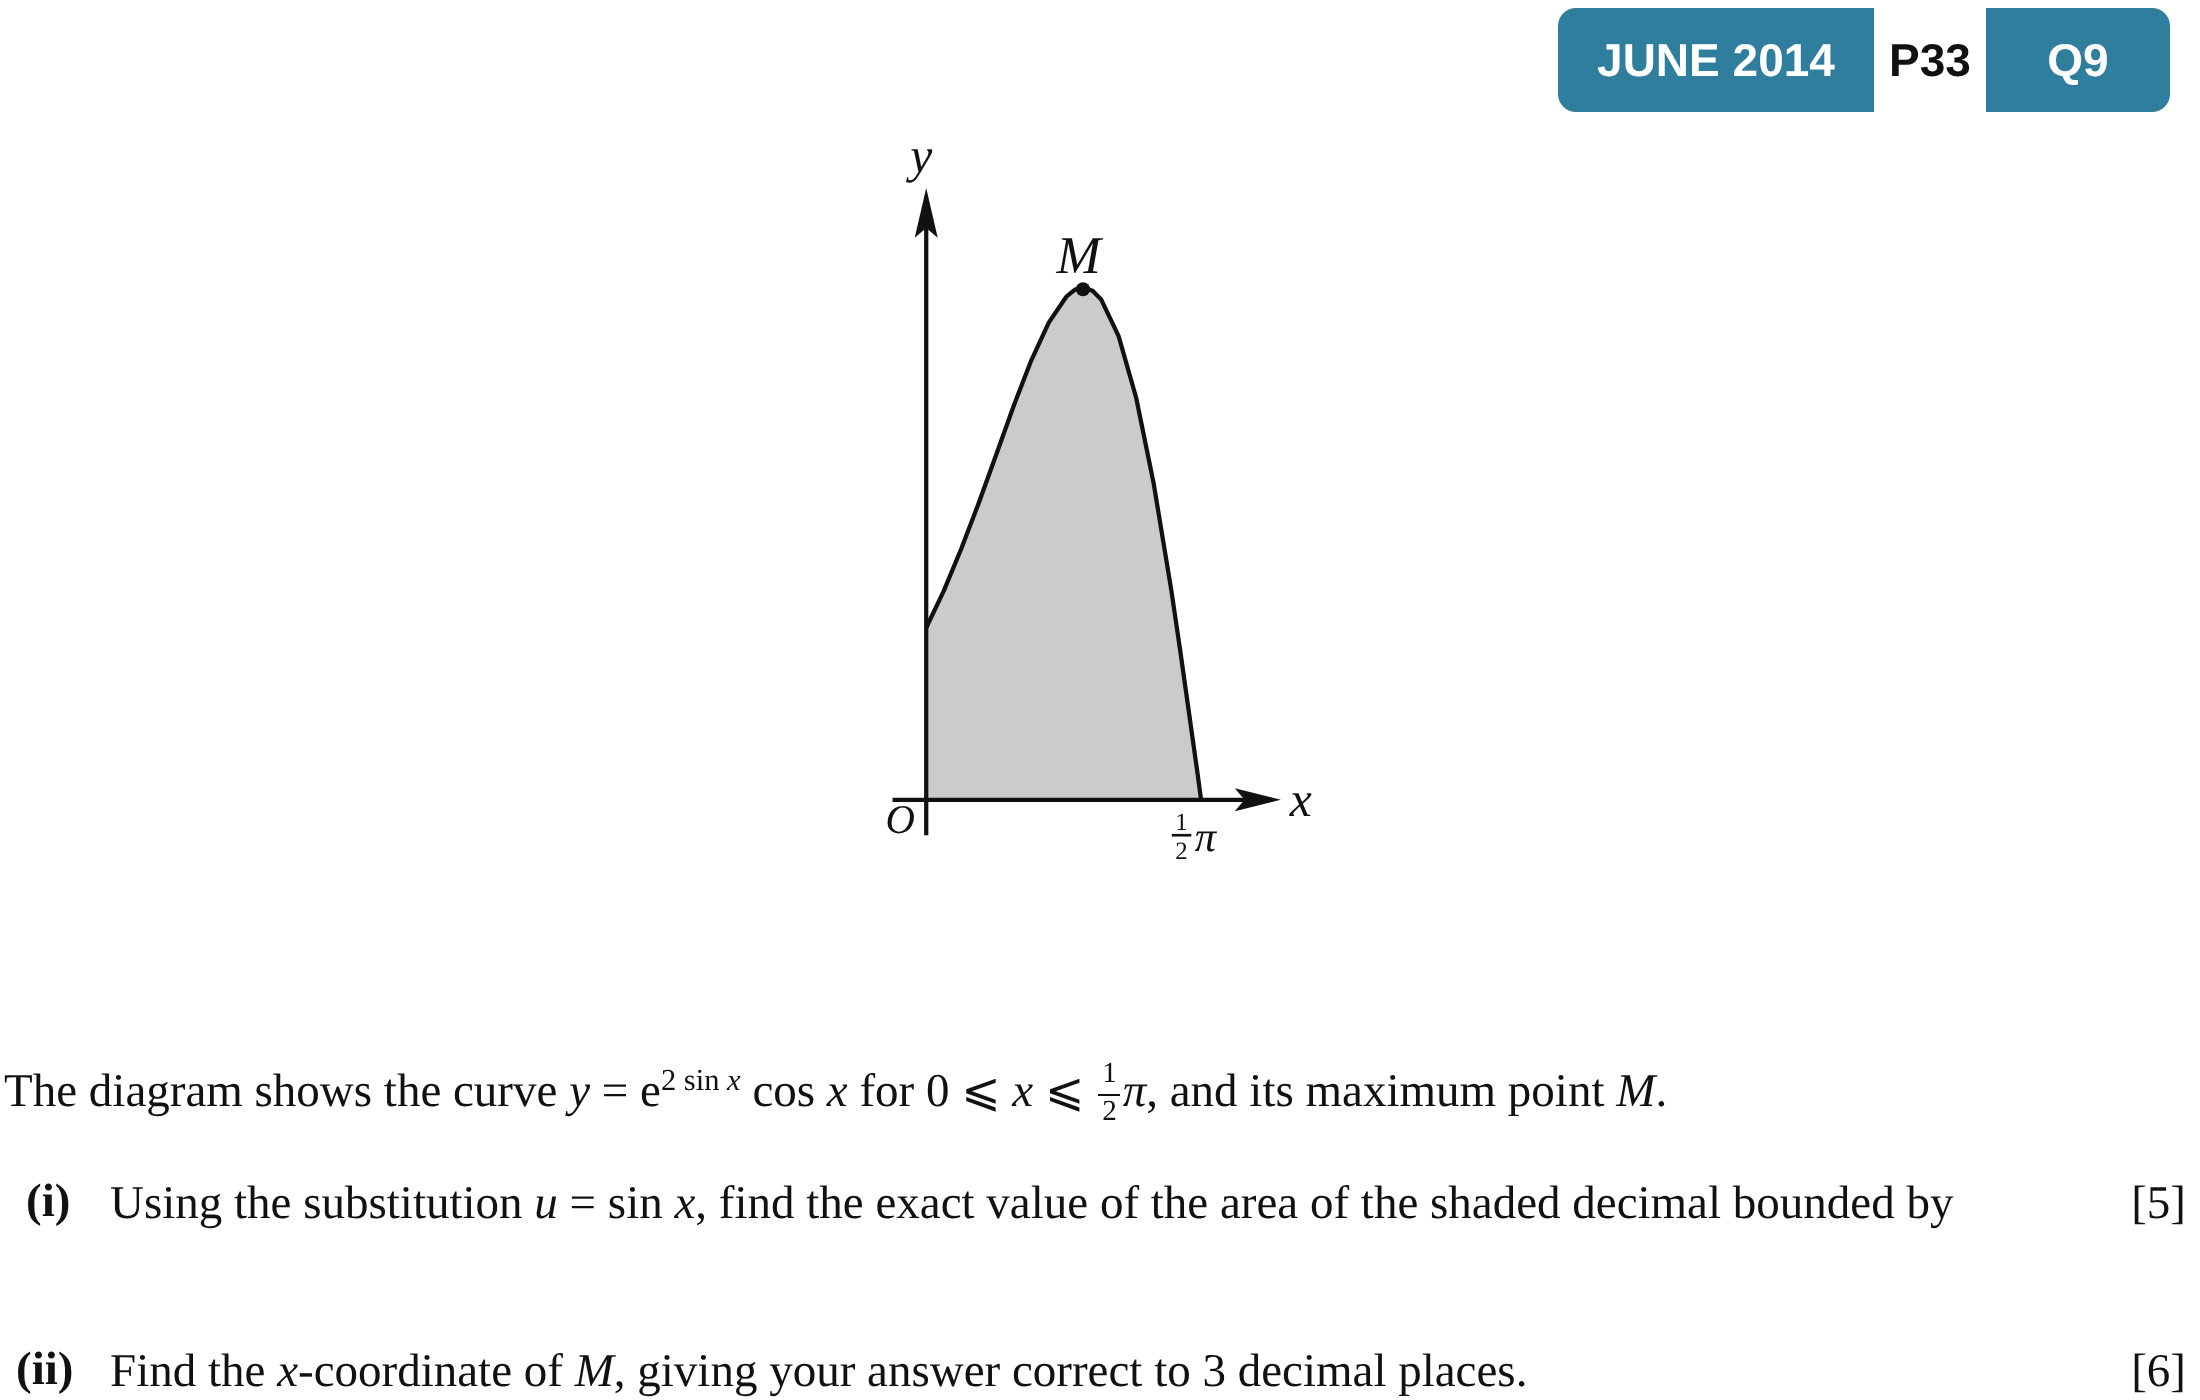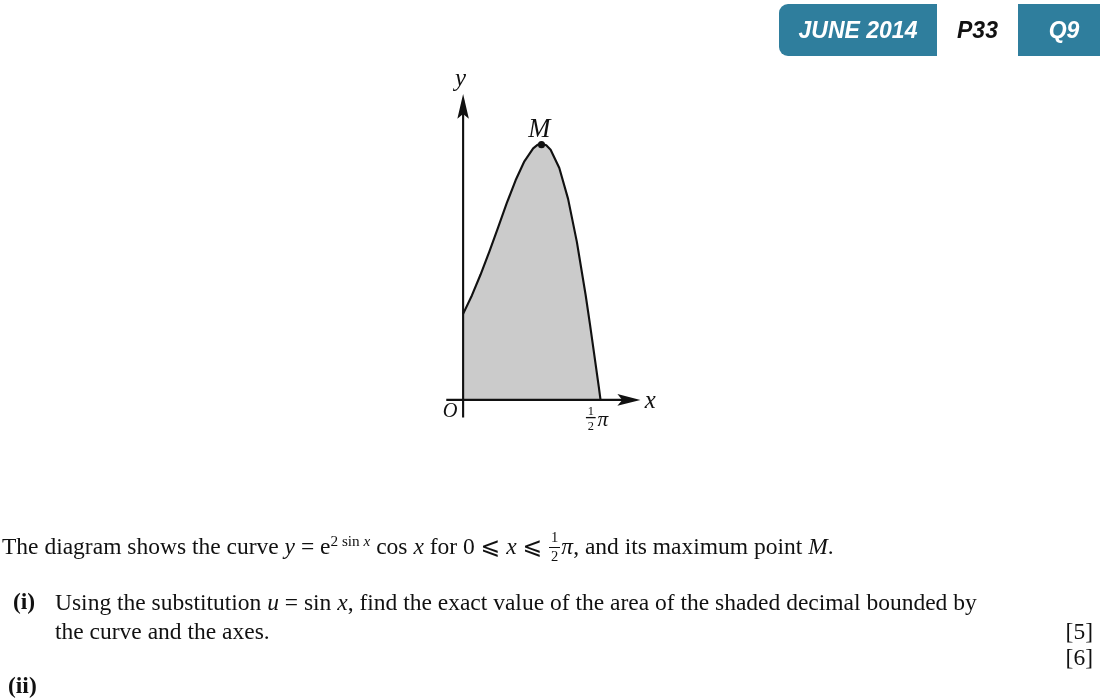--- a/index.html
+++ b/index.html
@@ -9,25 +9,25 @@
     font-family:"Liberation Serif","DejaVu Serif",serif;
   }
 
   
   .badge {
     position:absolute; left:779px; top:4px; height:52px;
     display:flex; border-radius:9px; overflow:hidden;
     font-family:"Liberation Sans","DejaVu Sans",sans-serif;
     font-weight:bold; font-size:23px;
   }
-  .badge .seg { display:flex; align-items:center; justify-content:center;font-style:italic; }
+  .badge .seg { display:flex; align-items:center; justify-content:center; }
   .badge .seg-teal { background:#2f7e9d; color:#ffffff; }
   .badge .seg-white { background:#ffffff; color:#111111; }
   .badge .seg-session { width:158px; }
-  .badge .seg-paper   { width:81px; }
+  .badge .seg-paper   { width:56px; }
   .badge .seg-q       { width:92px;text-align:center; }
 
   
   .diagram { position:absolute; left:415px; top:55px; width:270px; height:430px; }
   .diagram text {
     font-family:"Liberation Serif","DejaVu Serif",serif;
     font-style:italic; fill:#111111;
   }
   .diagram text.up { font-style:normal; }
 
@@ -90,23 +90,24 @@
       <text x="603.5" y="473" font-size="24">π</text>
     </g>
   </svg>
 </div>
 
 <div class="intro"><span>The diagram shows the curve </span><span class="i">y</span><span> = e</span><span class="sup">2 sin </span><span class="sup i">x</span><span> cos </span><span class="i">x</span><span> for 0 ⩽ </span><span class="i">x</span><span> ⩽ </span><span class="frac"><span class="num">1</span><span class="den">2</span></span><span class="i">π</span><span>, and its maximum point </span><span class="i">M</span><span>.</span></div>
 
 <div class="part part-i">
   <span class="part-label">(i)</span>
   <div class="part-body">
-    <span><span>Using the substitution </span><span class="i">u</span><span> = sin </span><span class="i">x</span><span>, find the exact value of the area of the shaded decimal bounded by</span><br><span>the curve and the axes.</span></span>
+    <span><span>Using the substitution </span><span class="i">u</span><span> = sin </span><span class="i">x</span><span>, find the exact value of the area of the shaded decimal bounded by</span><br></span>
     <span class="marks">[5]</span>
   </div>
 </div>
 
 <div class="part part-ii">
   <span class="part-label">(ii)</span>
   <div class="part-body">
+    <span><span>Find the </span><span class="i">x</span><span>-coordinate of </span><span class="i">M</span><span>, giving your answer correct to 3 decimal places.</span></span>
     <span class="marks">[6]</span>
   </div>
 </div>
 
 </body></html>

